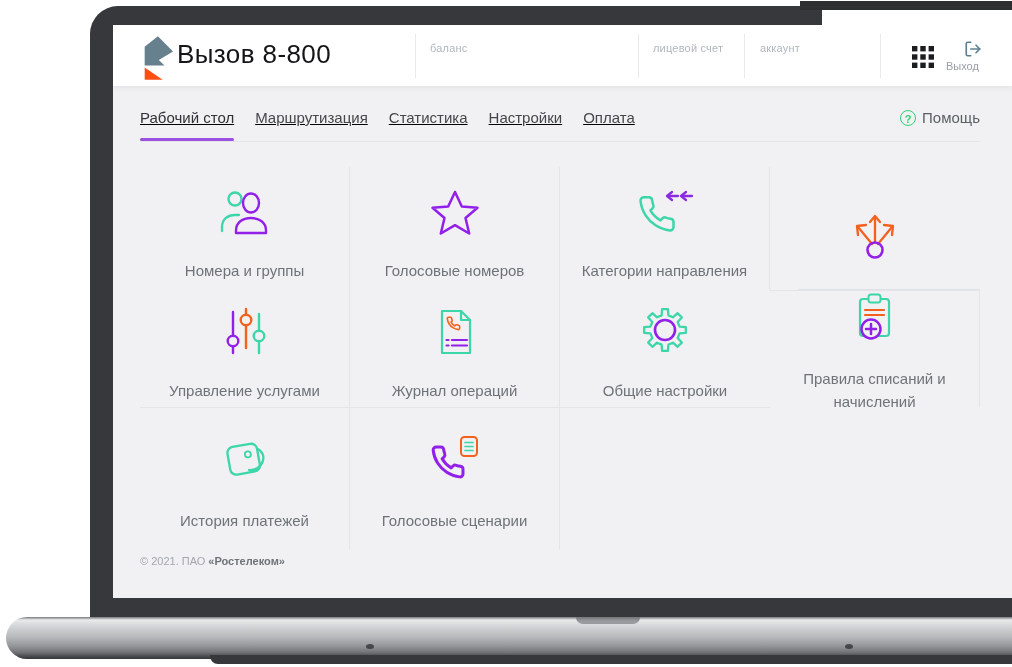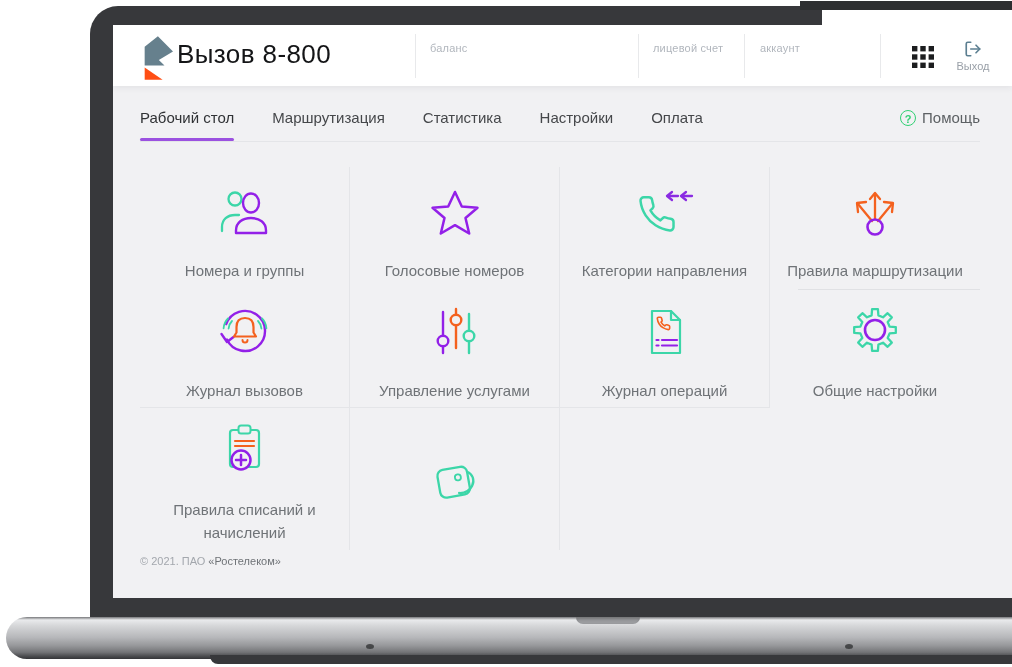--- a/index.html
+++ b/index.html
@@ -29,26 +29,26 @@
   
   .app-header { position:absolute; left:0; top:0; width:100%; height:61px; background:#fff;
                 box-shadow:0 2px 6px rgba(40,40,60,.07); z-index:2; }
   .logo { position:absolute; left:26px; top:9px; }
   .app-title { position:absolute; left:64px; top:14px; font-size:26px; color:#141517; letter-spacing:.4px; }
   .hdiv { position:absolute; top:9px; height:44px; width:0; border-left:1px solid #e8e9eb; }
   .d1{left:302px;} .d2{left:525px;} .d3{left:631px;} .d4{left:767px;}
   .hlabel { position:absolute; top:17px; font-size:11px; color:#b1b6bd; letter-spacing:.2px;text-align:right; }
   .l1{left:317px;} .l2{left:540px;} .l3{left:647px;}
   .apps-btn { position:absolute; left:799px; top:21px; width:22px; height:22px; cursor:pointer; }
-  .logout { position:absolute; left:833px; top:15px; width:54px; text-align:center; cursor:pointer; }
+  .logout { position:absolute; left:833px; top:15px; width:54px; cursor:pointer; }
   .logout-label { font-size:11px; color:#9aa0a8; margin-top:2px; }
 
   
   .main-nav { position:absolute; left:27px; right:32px; top:75px; height:42px; z-index:1; }
-  .tabs { display:flex; gap:38px; padding-top:9px; }
+  .tabs { display:flex; gap:21px; padding-top:9px;text-decoration:underline; }
   .tab { font-size:15px; color:#45474a; cursor:pointer; padding-bottom:15px; position:relative; white-space:nowrap; }
   .tab.active { color:#303235; }
   .tab.active::after { content:""; position:absolute; left:0; right:0; bottom:0; height:3px;
                        background:var(--accent,#9b51e0); border-radius:2px; }
   .nav-rule { position:absolute; left:0; right:0; bottom:0; height:1px; background:#e4e5e8; }
   .help { position:absolute; right:0; top:9px; display:flex; align-items:center; gap:6px;
           font-size:15px; color:#5d6164; cursor:pointer; }
   .help-badge { width:16px; height:16px; border:1.5px solid #31d073; border-radius:50%;
                 color:#31d073; font-size:11px; font-weight:bold; line-height:16px; text-align:center; }
 
@@ -60,21 +60,21 @@
           padding:6px 14px 0; cursor:pointer; position:relative; }
   .cell.vline { border-right:1px solid #e4e5e8; }
   .cell.topline { border-top:1px solid #e4e5e8; }
   .cell.sub-rule::after { content:""; position:absolute; left:28px; right:0; bottom:0; height:1px; background:#e0e1e4; }
   .cell .ic { height:56px; display:flex; align-items:flex-end; justify-content:center; }
   .cell .lbl { margin-top:23px; font-size:15px; color:#6f7377; text-align:center; line-height:1.5; }
   .cell.empty { cursor:default; }
 
   
   .app-footer { position:absolute; left:27px; top:530px; font-size:11px; color:#a3a7ad; }
-  .app-footer .company { color:#6f7377; font-weight:normal;text-align:center; }
+  .app-footer .company { color:#6f7377; font-weight:bold;text-align:center; }
 
   svg { display:block; }
 </style>
 </head>
 <body>
 
 <div class="stage">
 
   <div class="lid"></div>
   <div class="lid-cut"></div>
@@ -192,36 +192,22 @@
               <line x1="26" y1="34" x2="26" y2="9"></line>
                 <polyline points="21,14 26,8 31,14"></polyline>
               <line x1="23" y1="36" x2="9" y2="19"></line>
                 <polyline points="9,27 8,18 17,17"></polyline>
               <line x1="29" y1="36" x2="43" y2="19"></line>
                 <polyline points="35,17 44,18 43,27"></polyline>
             </g>
             <circle cx="26" cy="42" r="7.5" stroke="#9320e8" stroke-width="2.6"></circle>
           </svg>
         </div>
-        <div class="lbl">Правила маршрутизации</div>
-      </div>
-
-      <div class="cell vline">
-        <div class="ic">
-          <svg width="56" height="52" viewBox="0 0 56 52" fill="none" stroke-linecap="round" stroke-linejoin="round">
-            <path d="M9.2 19.2 A20 20 0 1 1 9.9 34.5" stroke="#9320e8" stroke-width="2.4"></path>
-            <polyline points="4.5,29 10,37 16.5,32" stroke="#9320e8" stroke-width="2.4"></polyline>
-            <path d="M28 13 c-5.5 0-8.5 3.5-8.5 9 v5.5 L17 31.5 h22 L36.5 27.5 V22 c0-5.5-3-9-8.5-9 z" stroke="#f4611e" stroke-width="2.2"></path>
-            <path d="M25.5 35 a2.5 2.5 0 0 0 5 0" stroke="#f4611e" stroke-width="2"></path>
-            <path d="M15 16 q-3 3-3.4 7.5 M11 13.5 q-4 4-4.4 9.8" stroke="#3cd6a8" stroke-width="1.8"></path>
-            <path d="M41 16 q3 3 3.4 7.5 M45 13.5 q4 4 4.4 9.8" stroke="#3cd6a8" stroke-width="1.8"></path>
-          </svg>
-        </div>
-        <div class="lbl">Журнал вызовов</div>
-      </div>
+      </div>
+
 
       <div class="cell vline">
         <div class="ic">
           <svg width="52" height="50" viewBox="0 0 52 50" fill="none" stroke-linecap="round">
             <line x1="14" y1="5" x2="14" y2="46" stroke="#9320e8" stroke-width="2.4"></line>
             <circle cx="14" cy="34" r="5.3" fill="#f1f1f3" stroke="#9320e8" stroke-width="2.4"></circle>
             <line x1="27" y1="2" x2="27" y2="41" stroke="#f4611e" stroke-width="2.4"></line>
             <circle cx="27" cy="13" r="5.3" fill="#f1f1f3" stroke="#f4611e" stroke-width="2.4"></circle>
             <line x1="40" y1="7" x2="40" y2="46" stroke="#3cd6a8" stroke-width="2.4"></line>
             <circle cx="40" cy="29" r="5.3" fill="#f1f1f3" stroke="#3cd6a8" stroke-width="2.4"></circle>
@@ -279,22 +265,39 @@
       <div class="cell vline topline">
         <div class="ic">
           <svg width="56" height="52" viewBox="0 0 56 52" fill="none" stroke-linecap="round" stroke-linejoin="round">
             <g transform="rotate(-10 28 26)" stroke="#3cd6a8">
               <rect x="12" y="10" width="30" height="28" rx="6" stroke-width="2.3"></rect>
               <circle cx="32" cy="20" r="3" stroke-width="1.8"></circle>
               <path d="M42 16 c5 3 6.5 9.5 2.5 14.8 c-3 4-8.5 6-14 4.8" stroke-width="2.3"></path>
             </g>
           </svg>
         </div>
-      </div>
-
+        <div class="lbl">История платежей</div>
+      </div>
+
+      <div class="cell vline topline">
+        <div class="ic">
+          <svg width="56" height="52" viewBox="0 0 56 52" fill="none" stroke-linecap="round" stroke-linejoin="round">
+            <g transform="translate(3,9) scale(1.5)" stroke="#9320e8" stroke-width="2">
+              <path d="M22 16.92v3a2 2 0 0 1-2.18 2 19.79 19.79 0 0 1-8.63-3.07 19.5 19.5 0 0 1-6-6 19.79 19.79 0 0 1-3.07-8.67A2 2 0 0 1 4.11 2h3a2 2 0 0 1 2 1.72 12.84 12.84 0 0 0 .7 2.81 2 2 0 0 1-.45 2.11L8.09 9.91a16 16 0 0 0 6 6l1.27-1.27a2 2 0 0 1 2.11-.45 12.84 12.84 0 0 0 2.81.7A2 2 0 0 1 22 16.92z"></path>
+            </g>
+            <rect x="34" y="2" width="16" height="19" rx="3.5" fill="#f1f1f3" stroke="#f4611e" stroke-width="2"></rect>
+            <g stroke="#3cd6a8" stroke-width="1.7">
+              <line x1="38" y1="7.5" x2="46" y2="7.5"></line>
+              <line x1="38" y1="11.5" x2="46" y2="11.5"></line>
+              <line x1="38" y1="15.5" x2="46" y2="15.5"></line>
+            </g>
+          </svg>
+        </div>
+        <div class="lbl">Голосовые сценарии</div>
+      </div>
 
       <div class="cell topline empty"></div>
     </div>
 
     <div class="app-footer">
       <span>© 2021. ПАО </span><span class="company">«Ростелеком»</span>
     </div>
 
   </div>
 </div>

